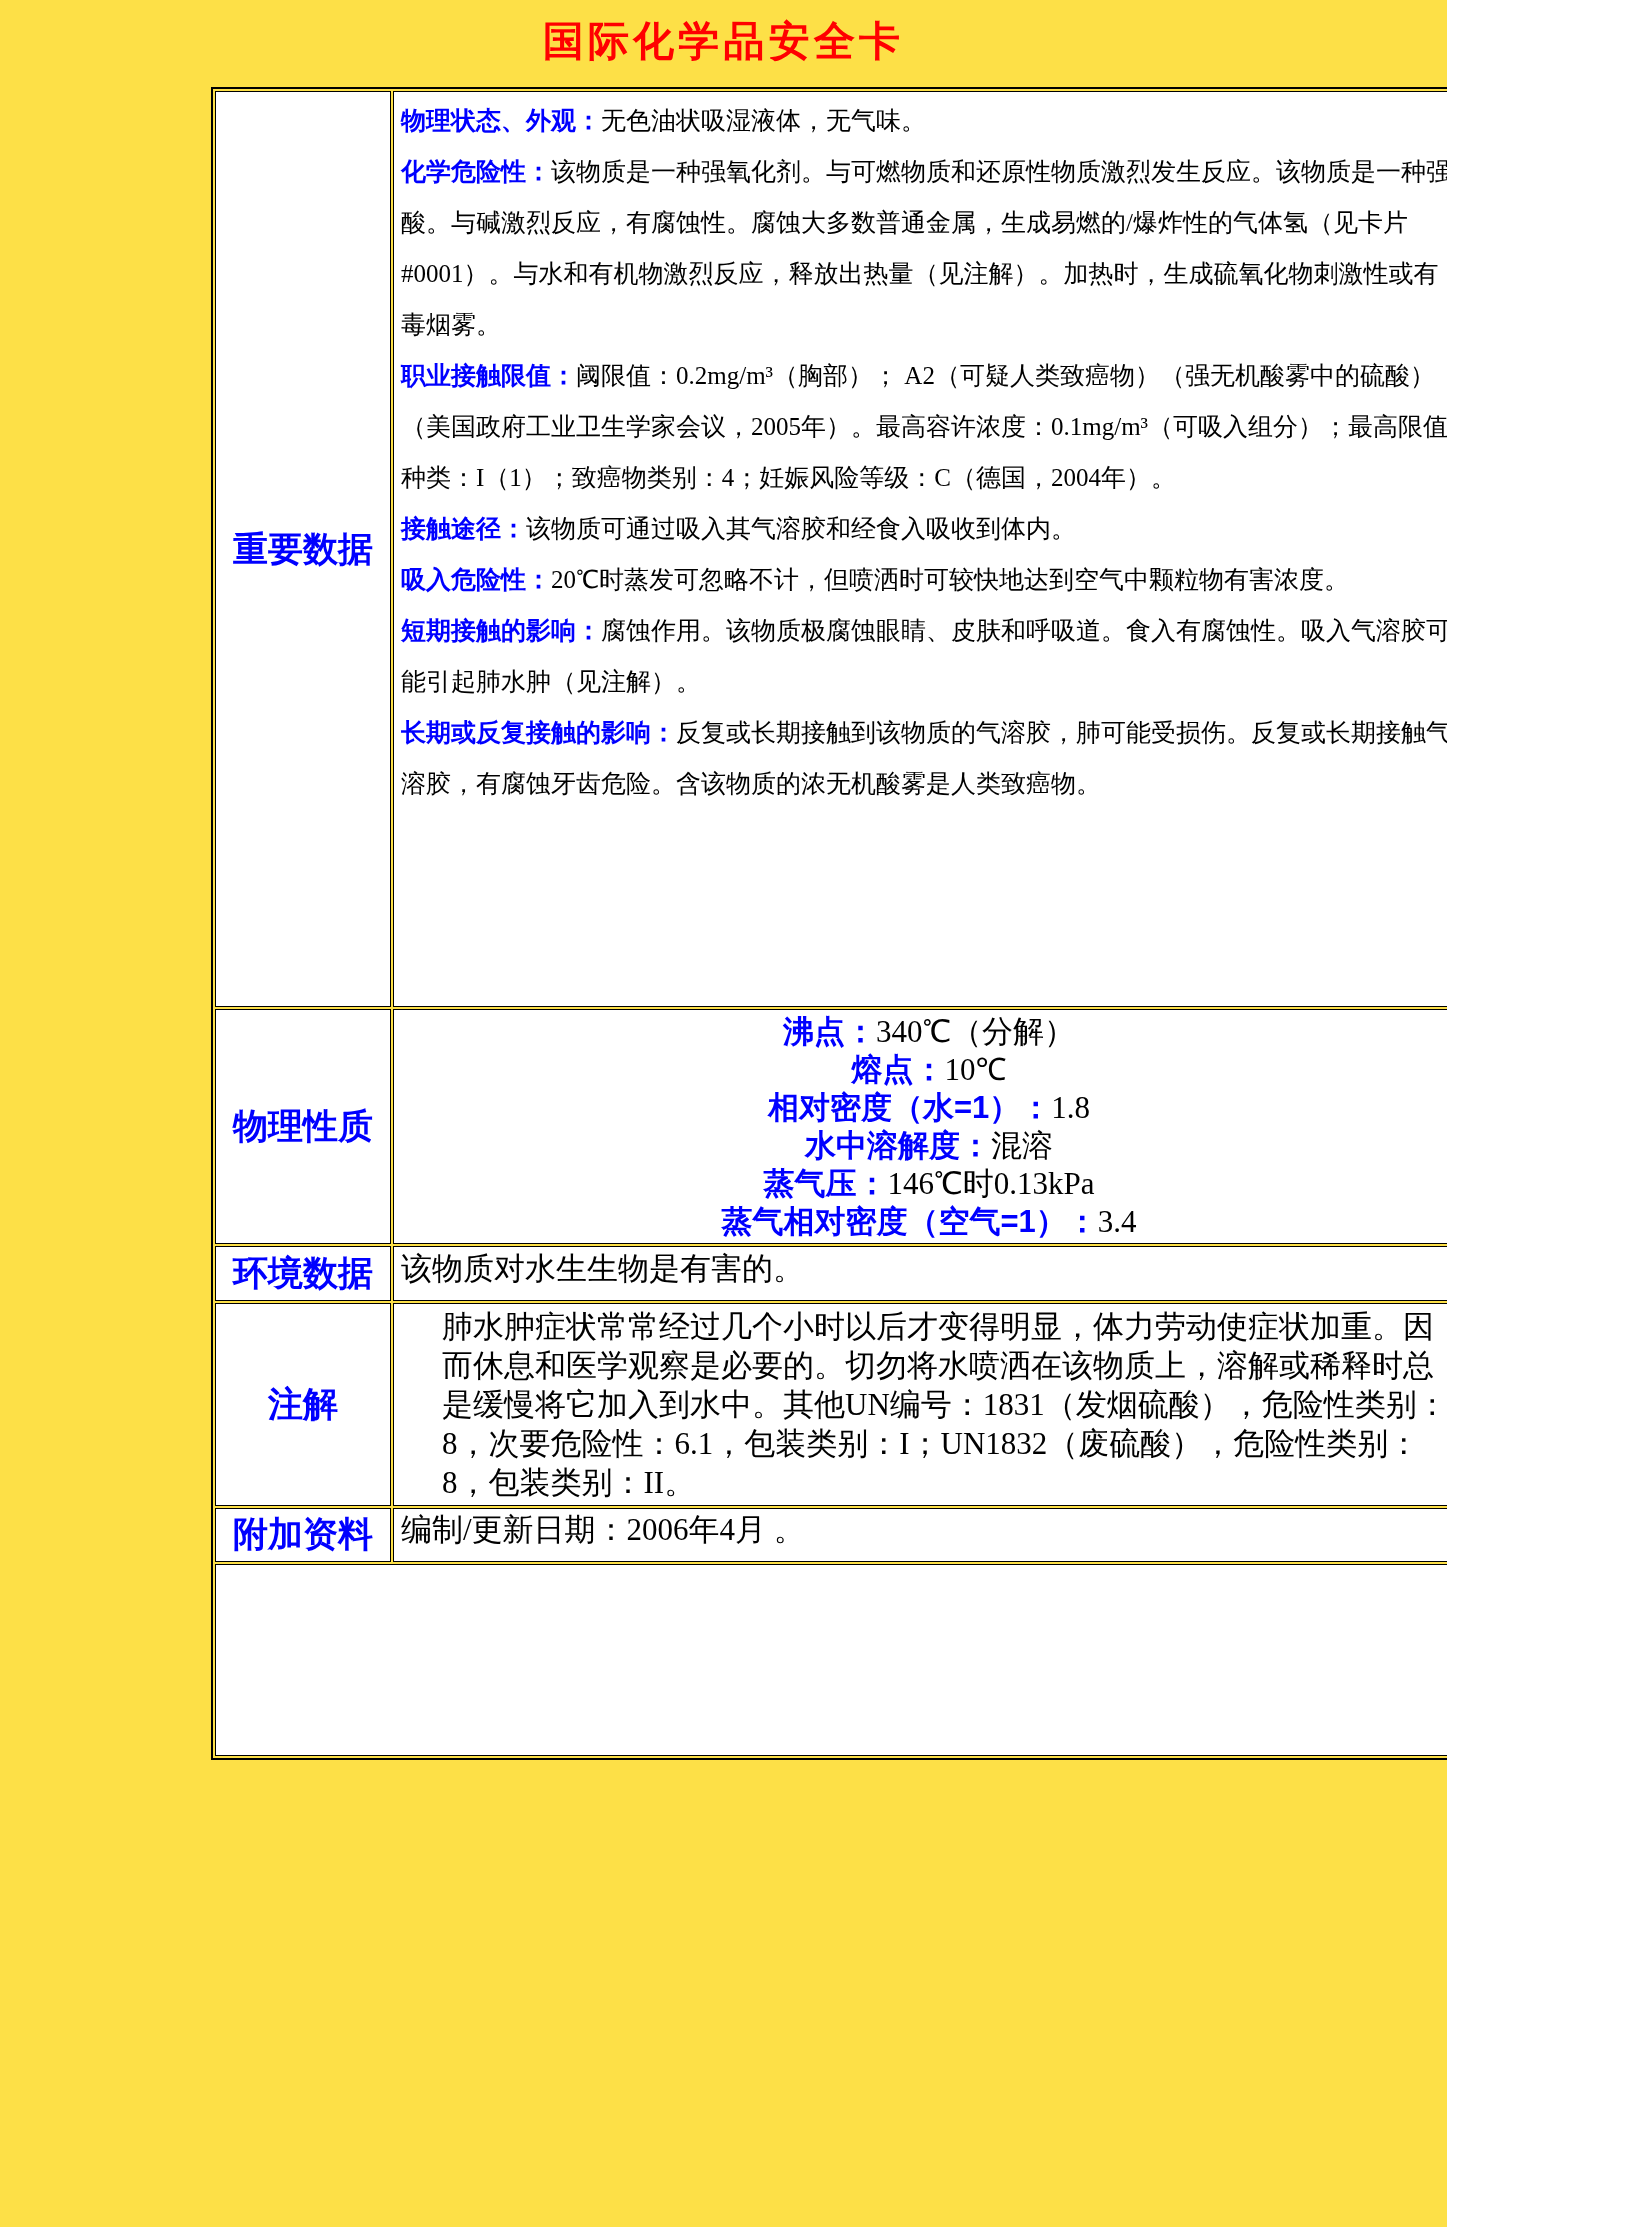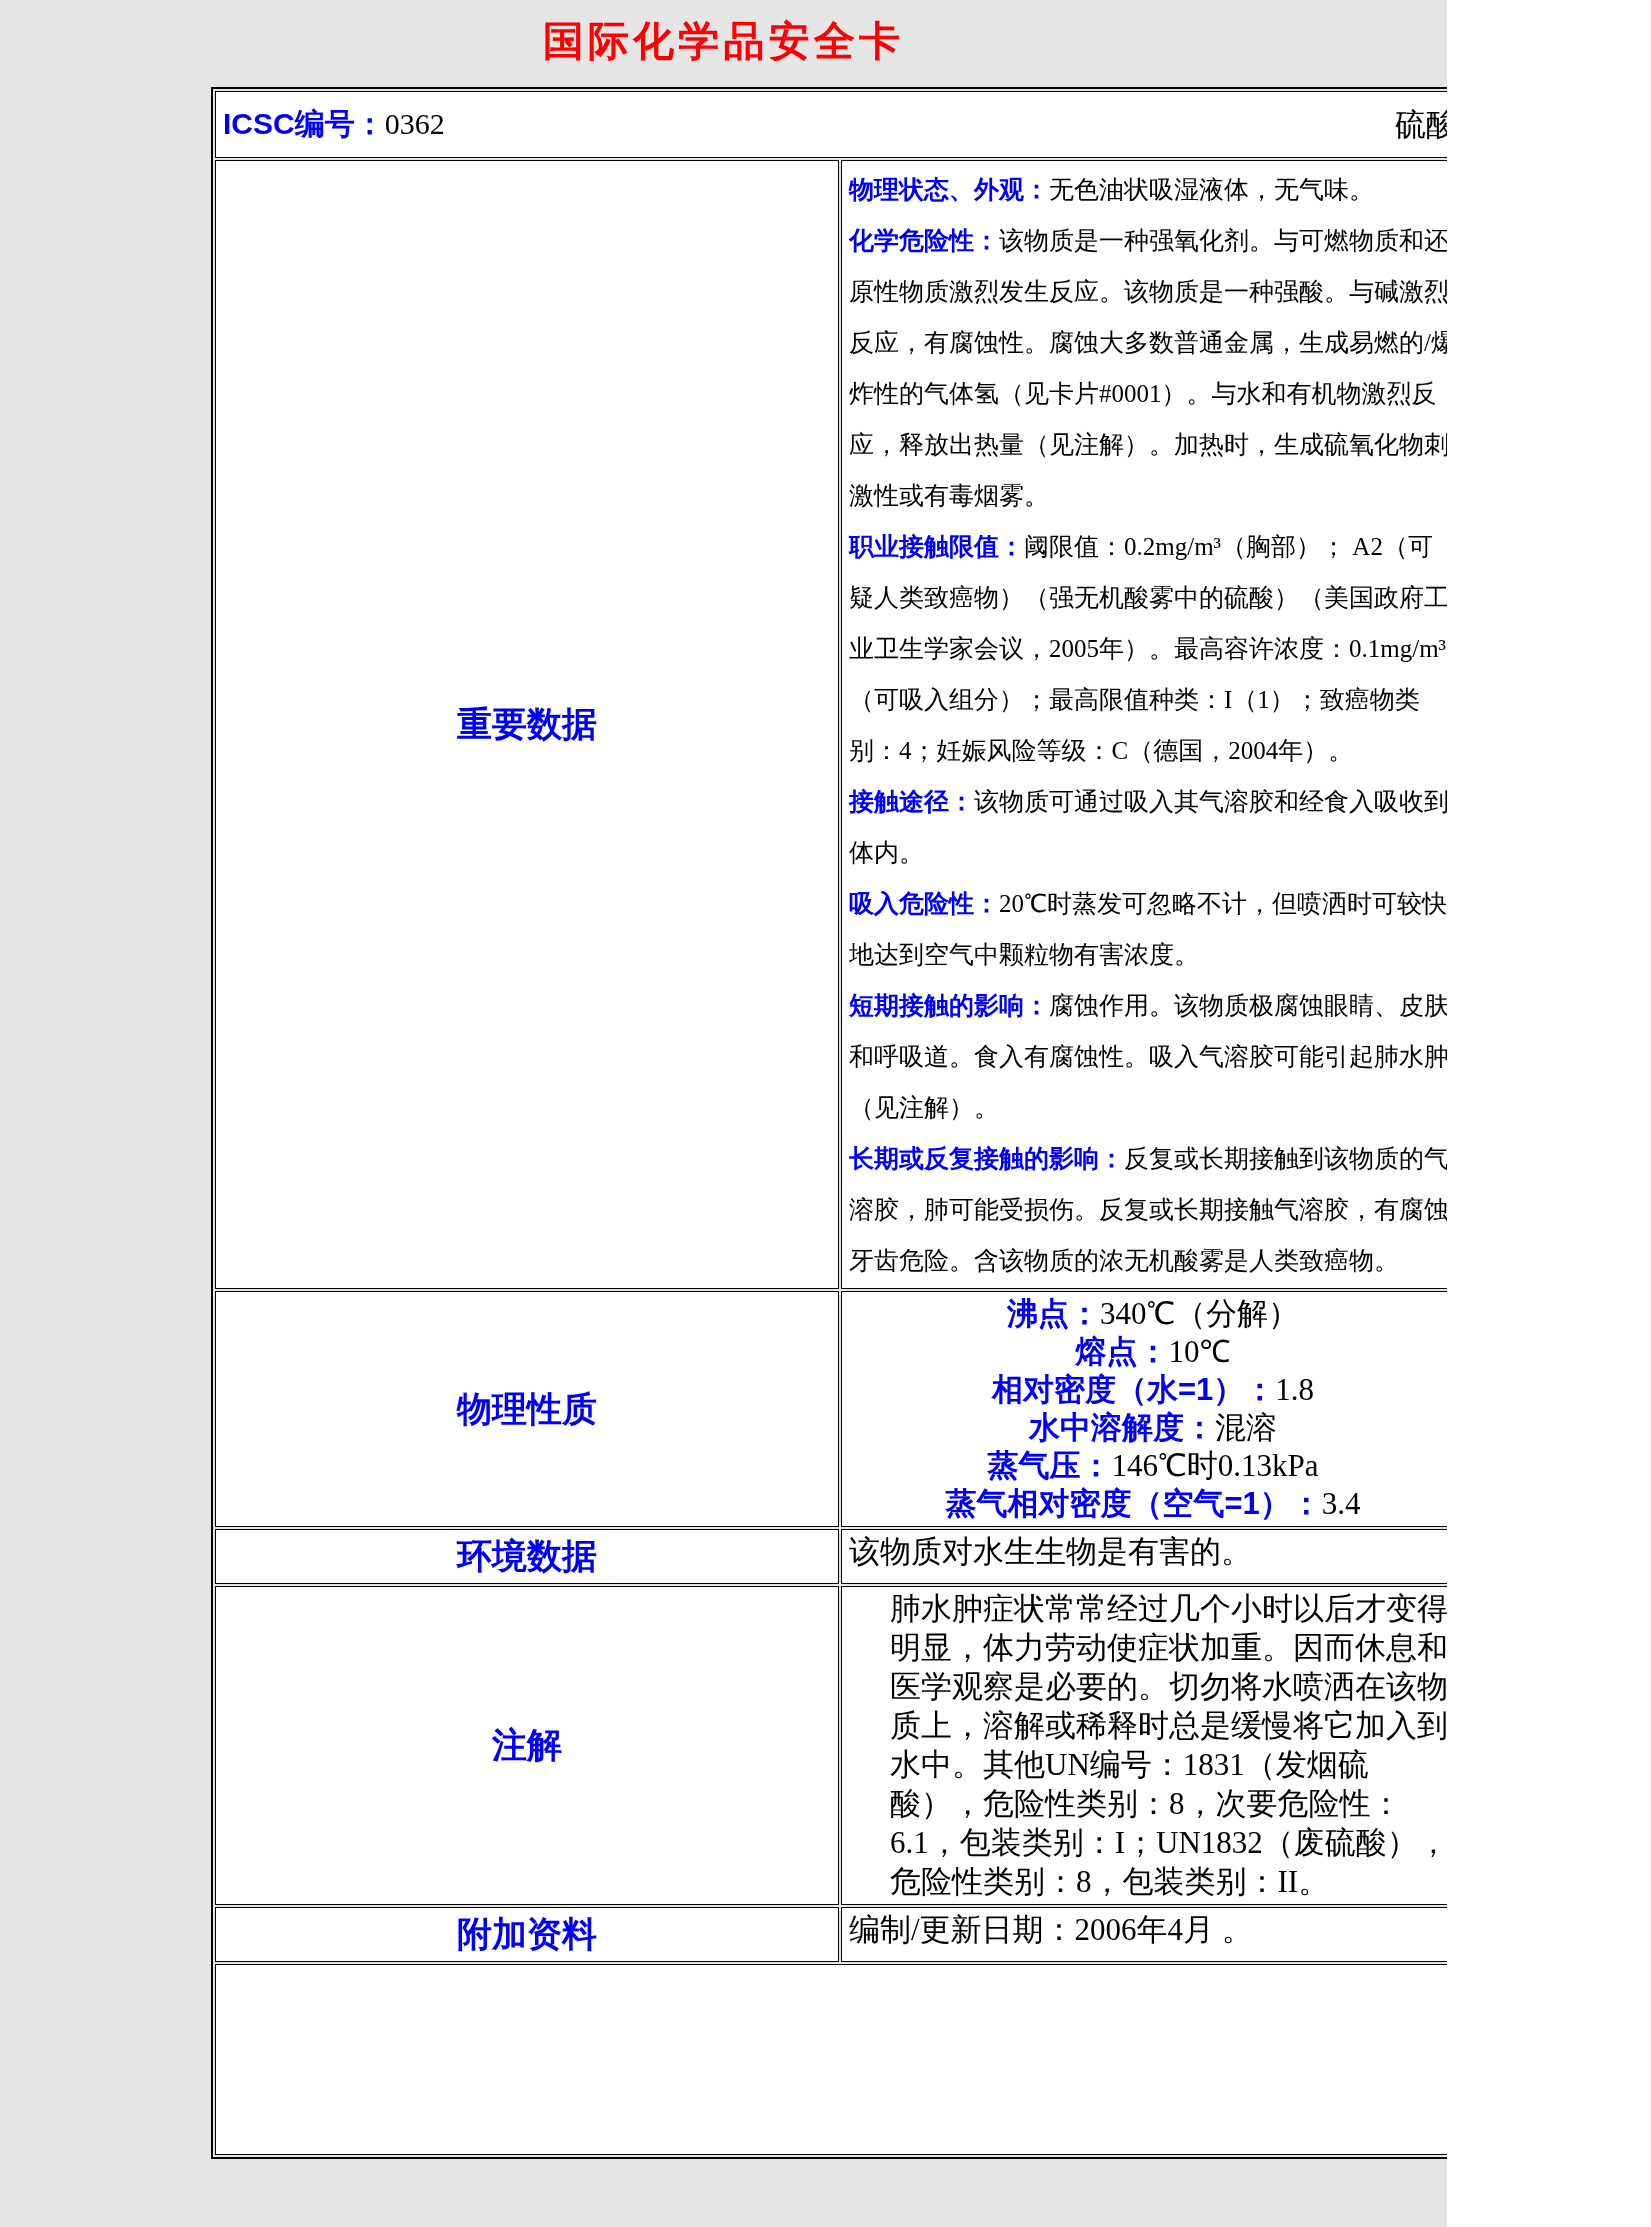--- a/index.html
+++ b/index.html
@@ -1,16 +1,16 @@
 <!DOCTYPE html>
 <html style="font-size:11.3px"><head>
 <meta charset="utf-8">
 <style>
   html,body{margin:0;padding:0;background:#fff;}
-  .page{position:relative;width:1447px;height:2227px;background:#e5e5e5;overflow:hidden;
+  .page{position:relative;width:1447px;height:2227px;background:#fde047;overflow:hidden;
         font-family:"Liberation Serif", serif;color:#000;}
   .page-title{margin-top:14px;text-align:center;font-size:41px;font-weight:bold;
         color:#ff0000;font-family:"Liberation Serif", serif;letter-spacing:4.2px;}
   table.card{border-collapse:separate;border-spacing:2.8px;border:2.1px solid #000;
         table-layout:fixed;width:1258px;margin:18.3px 0 0 211px;}
   td{border:1.4px solid #000;vertical-align:top;padding:2.8px 7px;background:#fff;}
   td.heading{width:160px;text-align:center;vertical-align:middle;
         font-family:Liberation Sans, sans-serif;font-weight:bold;color:#0000ff;font-size:35px;}
   .blabel{font-family:"Liberation Sans", sans-serif;font-weight:bold;color:#0000ff;}
   
@@ -37,30 +37,20 @@
 </head>
 <body>
 
 <div class="page">
 
   <div class="page-title">国际化学品安全卡</div>
 
   <table class="card">
 
     <tbody>
-        <tr>
-      <td colspan="2">
-        <div class="icsc-row">
-          <span class="icsc-left">
-            <span class="blabel">ICSC编号：</span><span class="num">0362</span>
-          </span>
-          <span class="chem-name">硫酸</span>
-        </div>
-      </td>
-    </tr>
 
     <tr>
       <td class="heading">重要数据</td>
       <td class="cell-important">
         <p class="item"><span class="blabel">物理状态、外观：</span><span>无色油状吸湿液体，无气味。</span></p>
         <p class="item"><span class="blabel">化学危险性：</span><span>该物质是一种强氧化剂。与可燃物质和还原性物质激烈发生反应。该物质是一种强酸。与碱激烈反应，有腐蚀性。腐蚀大多数普通金属，生成易燃的/爆炸性的气体氢（见卡片#0001）。与水和有机物激烈反应，释放出热量（见注解）。加热时，生成硫氧化物刺激性或有毒烟雾。</span></p>
         <p class="item"><span class="blabel">职业接触限值：</span><span>阈限值：0.2mg/m³（胸部）； A2（可疑人类致癌物）（强无机酸雾中的硫酸）（美国政府工业卫生学家会议，2005年）。最高容许浓度：0.1mg/m³（可吸入组分）；最高限值种类：I（1）；致癌物类别：4；妊娠风险等级：C（德国，2004年）。</span></p>
         <p class="item"><span class="blabel">接触途径：</span><span>该物质可通过吸入其气溶胶和经食入吸收到体内。</span></p>
         <p class="item"><span class="blabel">吸入危险性：</span><span>20℃时蒸发可忽略不计，但喷洒时可较快地达到空气中颗粒物有害浓度。</span></p>
         <p class="item"><span class="blabel">短期接触的影响：</span><span>腐蚀作用。该物质极腐蚀眼睛、皮肤和呼吸道。食入有腐蚀性。吸入气溶胶可能引起肺水肿（见注解）。</span></p>

